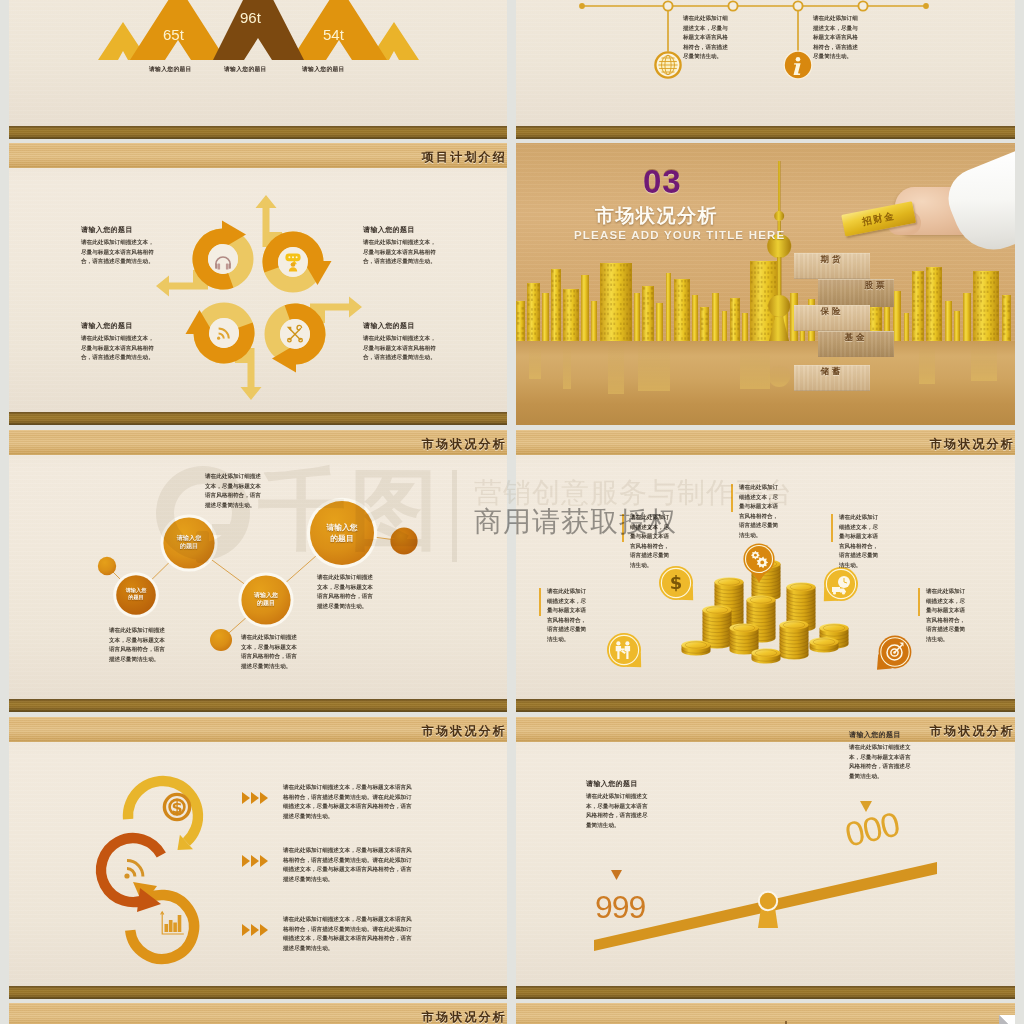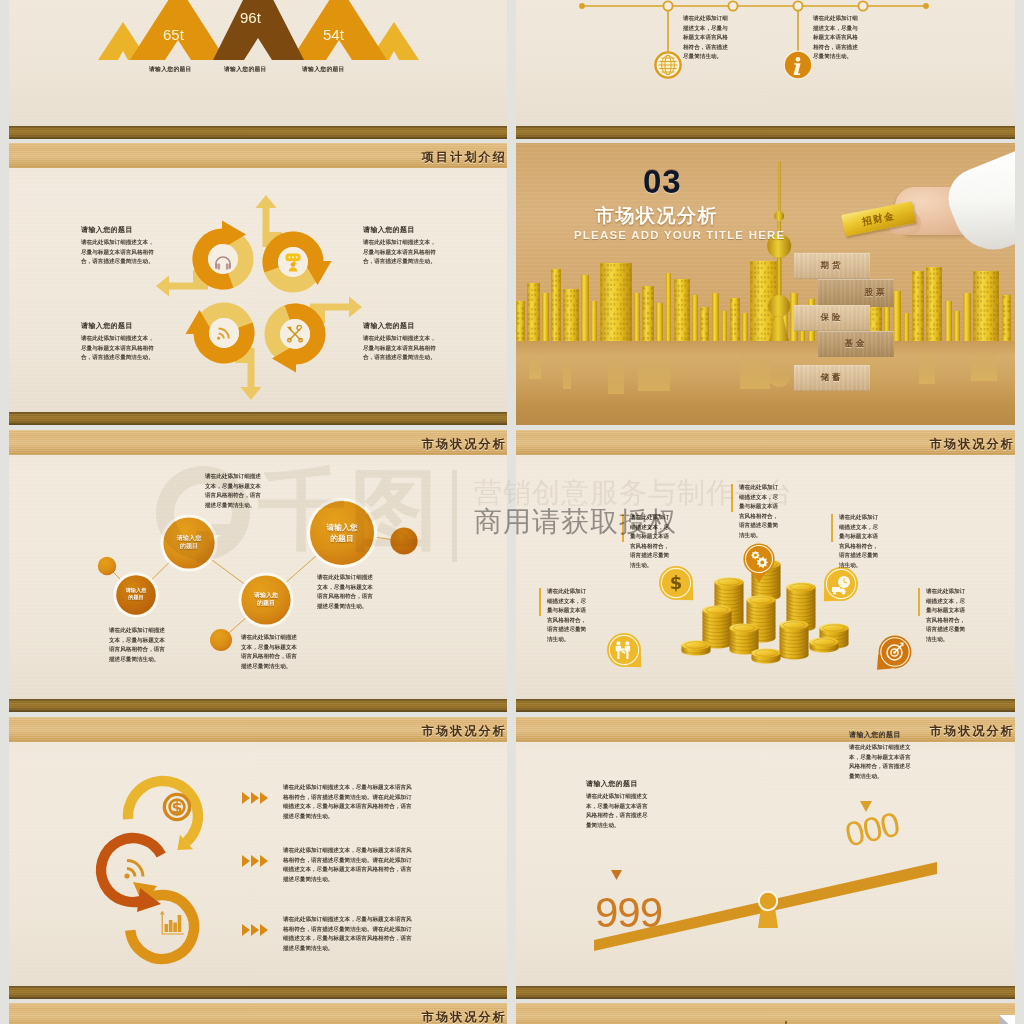--- a/index.html
+++ b/index.html
@@ -62,55 +62,55 @@
   .wm-l2{position:absolute;left:474px;top:503px;font-size:28px;font-family:"DejaVu Sans",sans-serif;
      color:#000000;opacity:.72;letter-spacing:1px;}
 
   
   .cover-bg{position:absolute;inset:0;
     background:
       repeating-linear-gradient(0deg, rgba(255,255,255,.035) 0px, rgba(255,255,255,.035) 1px, rgba(120,80,20,.028) 1px, rgba(120,80,20,.028) 4px),
       linear-gradient(180deg,#d2a86e 0%,#dcb47f 25%,#d5aa70 55%,#cb9e61 82%,#c29352 100%);}
   .cover-floor{position:absolute;left:0;right:0;top:198px;height:84px;
     background:linear-gradient(180deg,#c89b58 0%,#d6ad6c 18%,#cfa460 45%,#c1924c 75%,#b88a45 100%);}
-  .cov-num{position:absolute;left:127px;top:20px;font-size:33px;font-weight:bold;color:#0f172a;
+  .cov-num{position:absolute;left:127px;top:20px;font-size:33px;font-weight:bold;color:#701a75;
     font-family:"Liberation Sans",sans-serif;letter-spacing:1px;
     text-shadow:0 1px 1px rgba(255,255,255,.5),0 -1px 0 rgba(90,30,10,.35);}
   .cov-cn{position:absolute;left:79px;top:60px;font-size:19px;font-weight:bold;color:#fdfbf4;
     font-family:"DejaVu Sans",sans-serif;letter-spacing:1.5px;
     text-shadow:0 1px 2px rgba(80,45,10,.45);}
   .cov-en{position:absolute;left:58px;top:86px;font-size:11.5px;font-weight:bold;color:#f8f3e8;
     font-family:"Liberation Sans",sans-serif;letter-spacing:1.2px;
     text-shadow:0 1px 1px rgba(80,45,10,.35);}
   
   .nd-lbl{position:absolute;text-align:center;color:#fdf8ee;font-weight:bold;
      font-family:"DejaVu Sans",sans-serif;line-height:1.35;
      text-shadow:0 .5px .8px rgba(110,60,10,.55);}
   .nd-lbl.s1{left:107px;top:157px;width:40px;font-size:5.2px;}
   .nd-lbl.s2{left:156px;top:104px;width:48px;font-size:6.2px;}
   .nd-lbl.s3{left:233px;top:161px;width:48px;font-size:6px;}
   .nd-lbl.s4{left:303px;top:93px;width:60px;font-size:7.8px;}
 
   
   .ss-val{position:absolute;font-family:"Liberation Sans",sans-serif;font-size:33px;letter-spacing:-1px;}
-  .ss-val.left{left:79px;top:172px;color:#cd7c24;font-size:42px;}
+  .ss-val.left{left:79px;top:172px;color:#cd7c24;font-size:32px;}
   .ss-val.right{left:330px;top:99px;color:#e0a62c;font-size:34px;transform:rotate(-13deg);transform-origin:0 50%;}
 
   
   .cbar{position:absolute;width:2.4px;height:28px;background:#e8ad33;}
 
   .jenga{position:absolute;left:278px;top:110px;width:100px;height:128px;}
   .blk{position:absolute;box-sizing:border-box;
     background:
       repeating-linear-gradient(90deg, rgba(255,255,255,.055) 0 1.8px, rgba(140,95,45,.045) 1.8px 4.4px),
       linear-gradient(178deg,#e6d0ae 0%,#dcc29c 45%,#cdb086 100%);
     border-top:.7px solid rgba(255,245,225,.55);
     border-bottom:.7px solid rgba(110,75,35,.32);
     font-family:Liberation Mono, monospace;font-size:8.5px;color:#6b4823;font-weight:bold;
-    display:flex;align-items:center;justify-content:center;letter-spacing:3px;
+    display:flex;align-items:flex-start;justify-content:center;letter-spacing:3px;
     text-shadow:0 .5px 0 rgba(255,250,238,.5);}
   .blk.dk{background:
       repeating-linear-gradient(90deg, rgba(255,255,255,.04) 0 1.8px, rgba(110,72,30,.06) 1.8px 4.4px),
       linear-gradient(178deg,#c9ab83 0%,#bb9c6f 50%,#ab8c5f 100%);}
   .b0{left:0px;  top:0;    width:76px; height:26px;}
   .b1{left:24px; top:26px; width:76px; height:28px;padding-left:40px;}
   .b2{left:0px;  top:52px; width:76px; height:26px;}
   .b3{left:24px; top:78px; width:76px; height:26px;}
   .b4{left:0px;  top:112px;width:76px; height:26px;}
   .goldbar{position:absolute;left:326px;top:58px;width:72px;height:22px;

